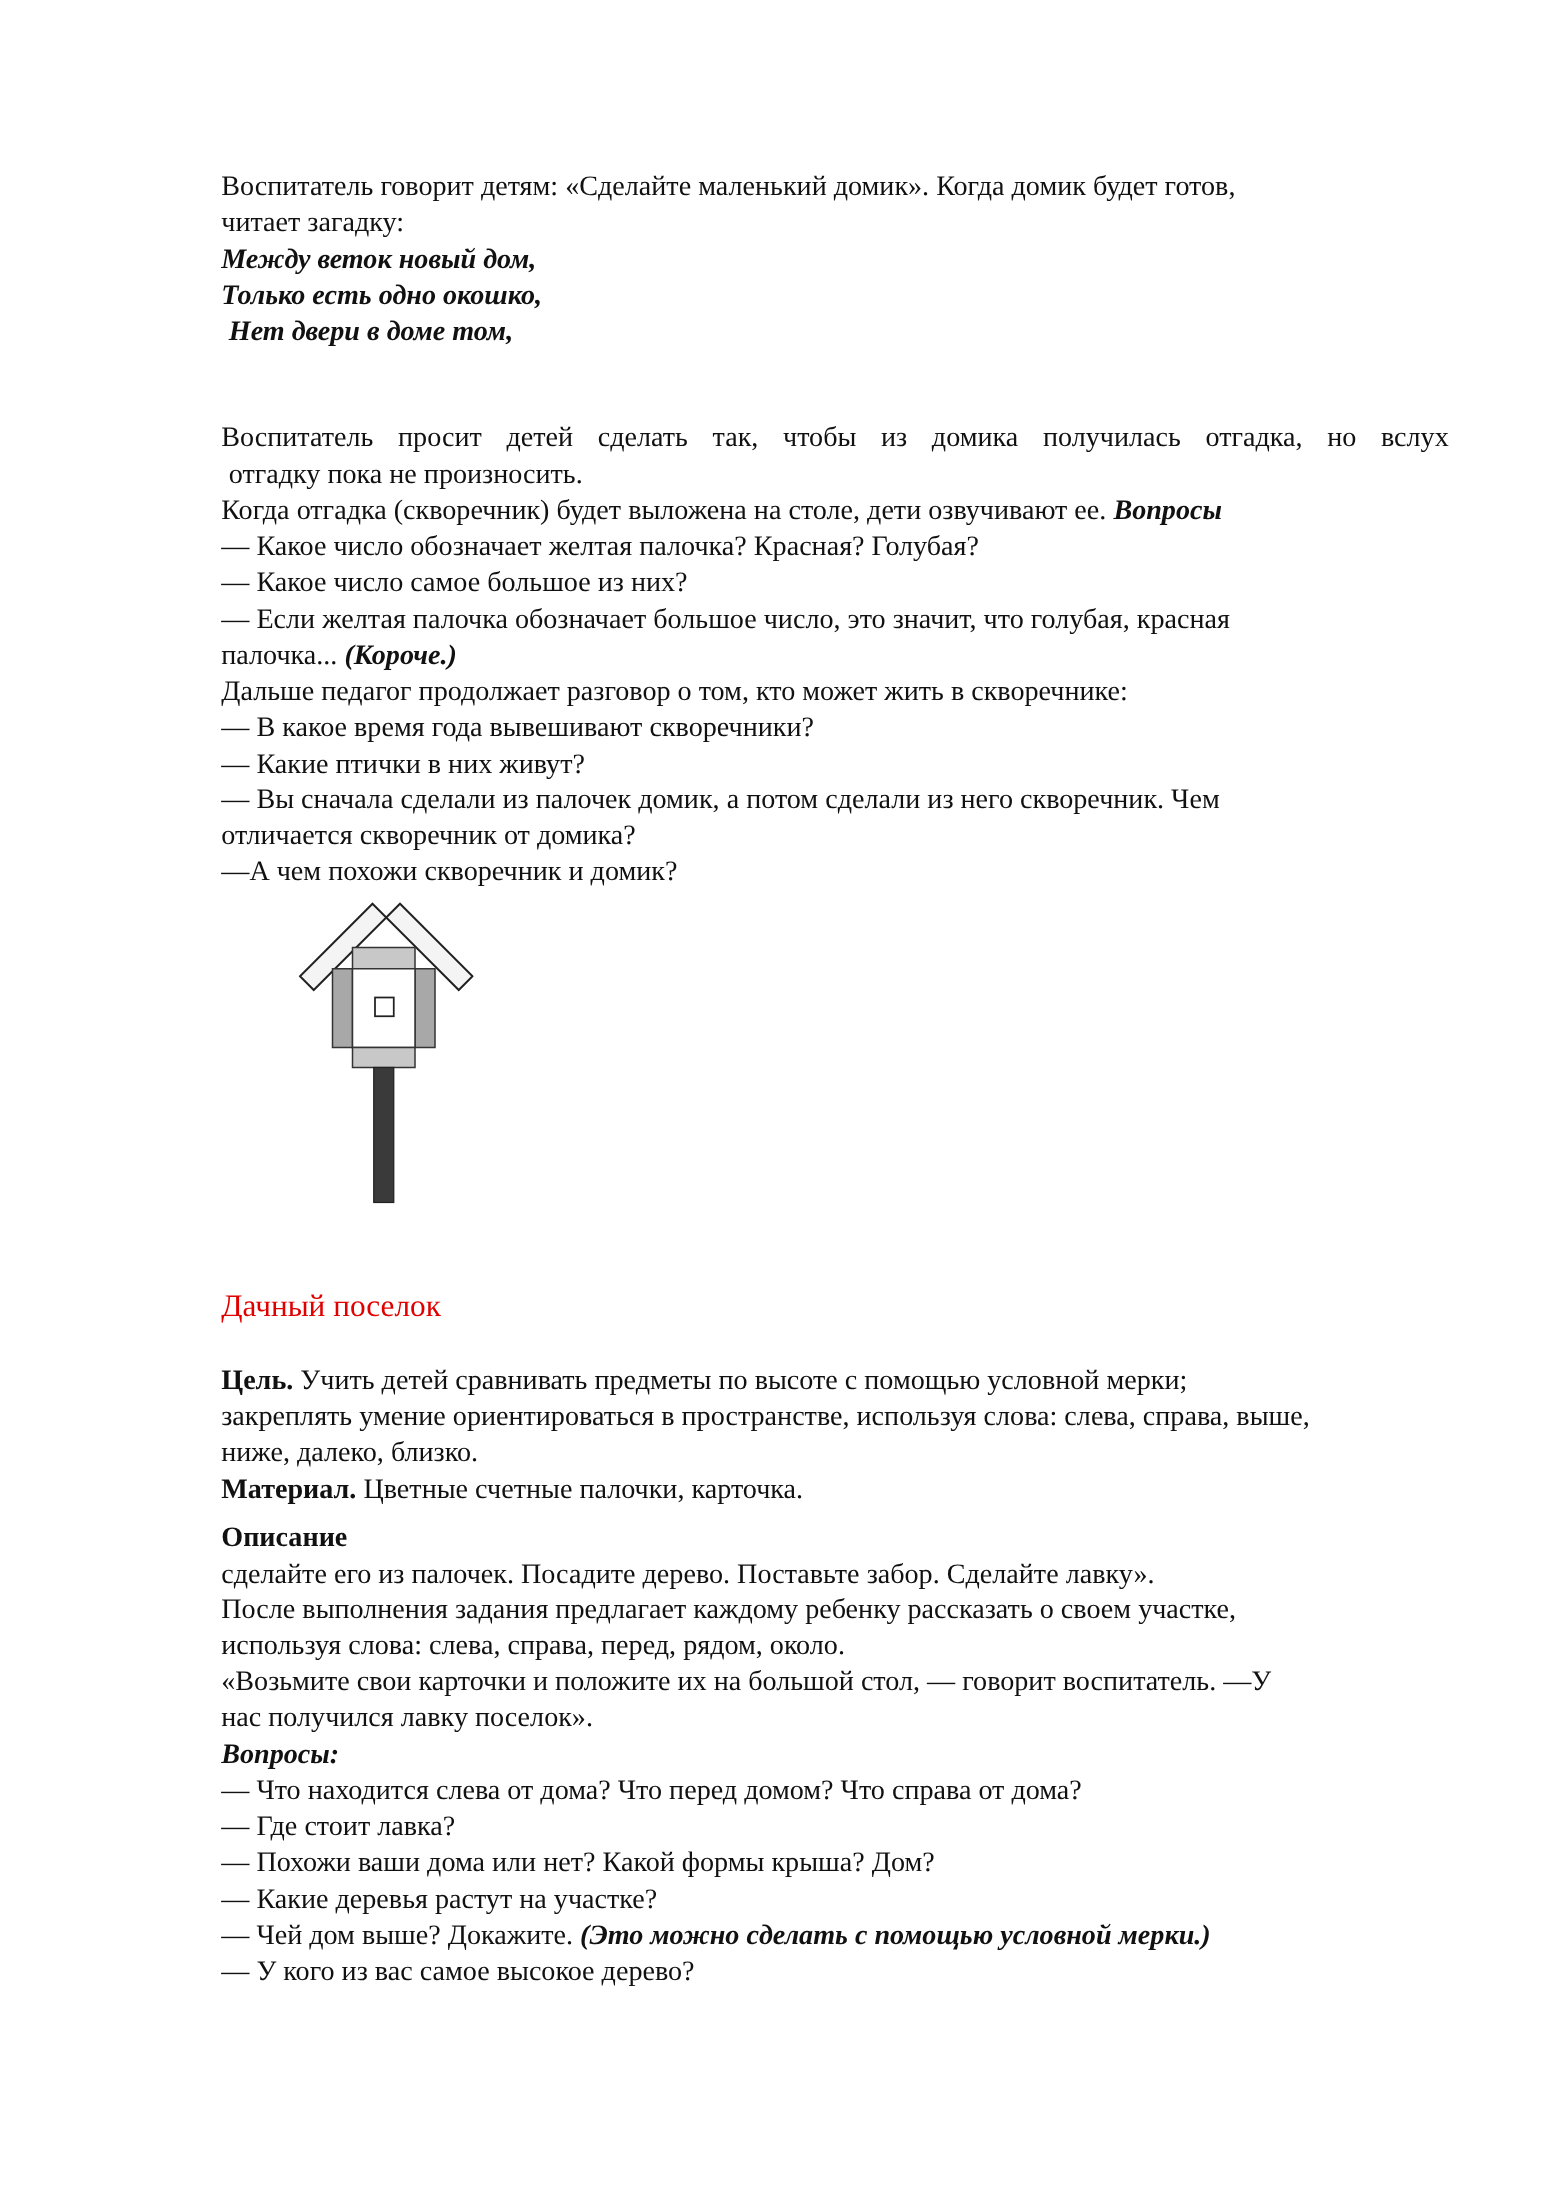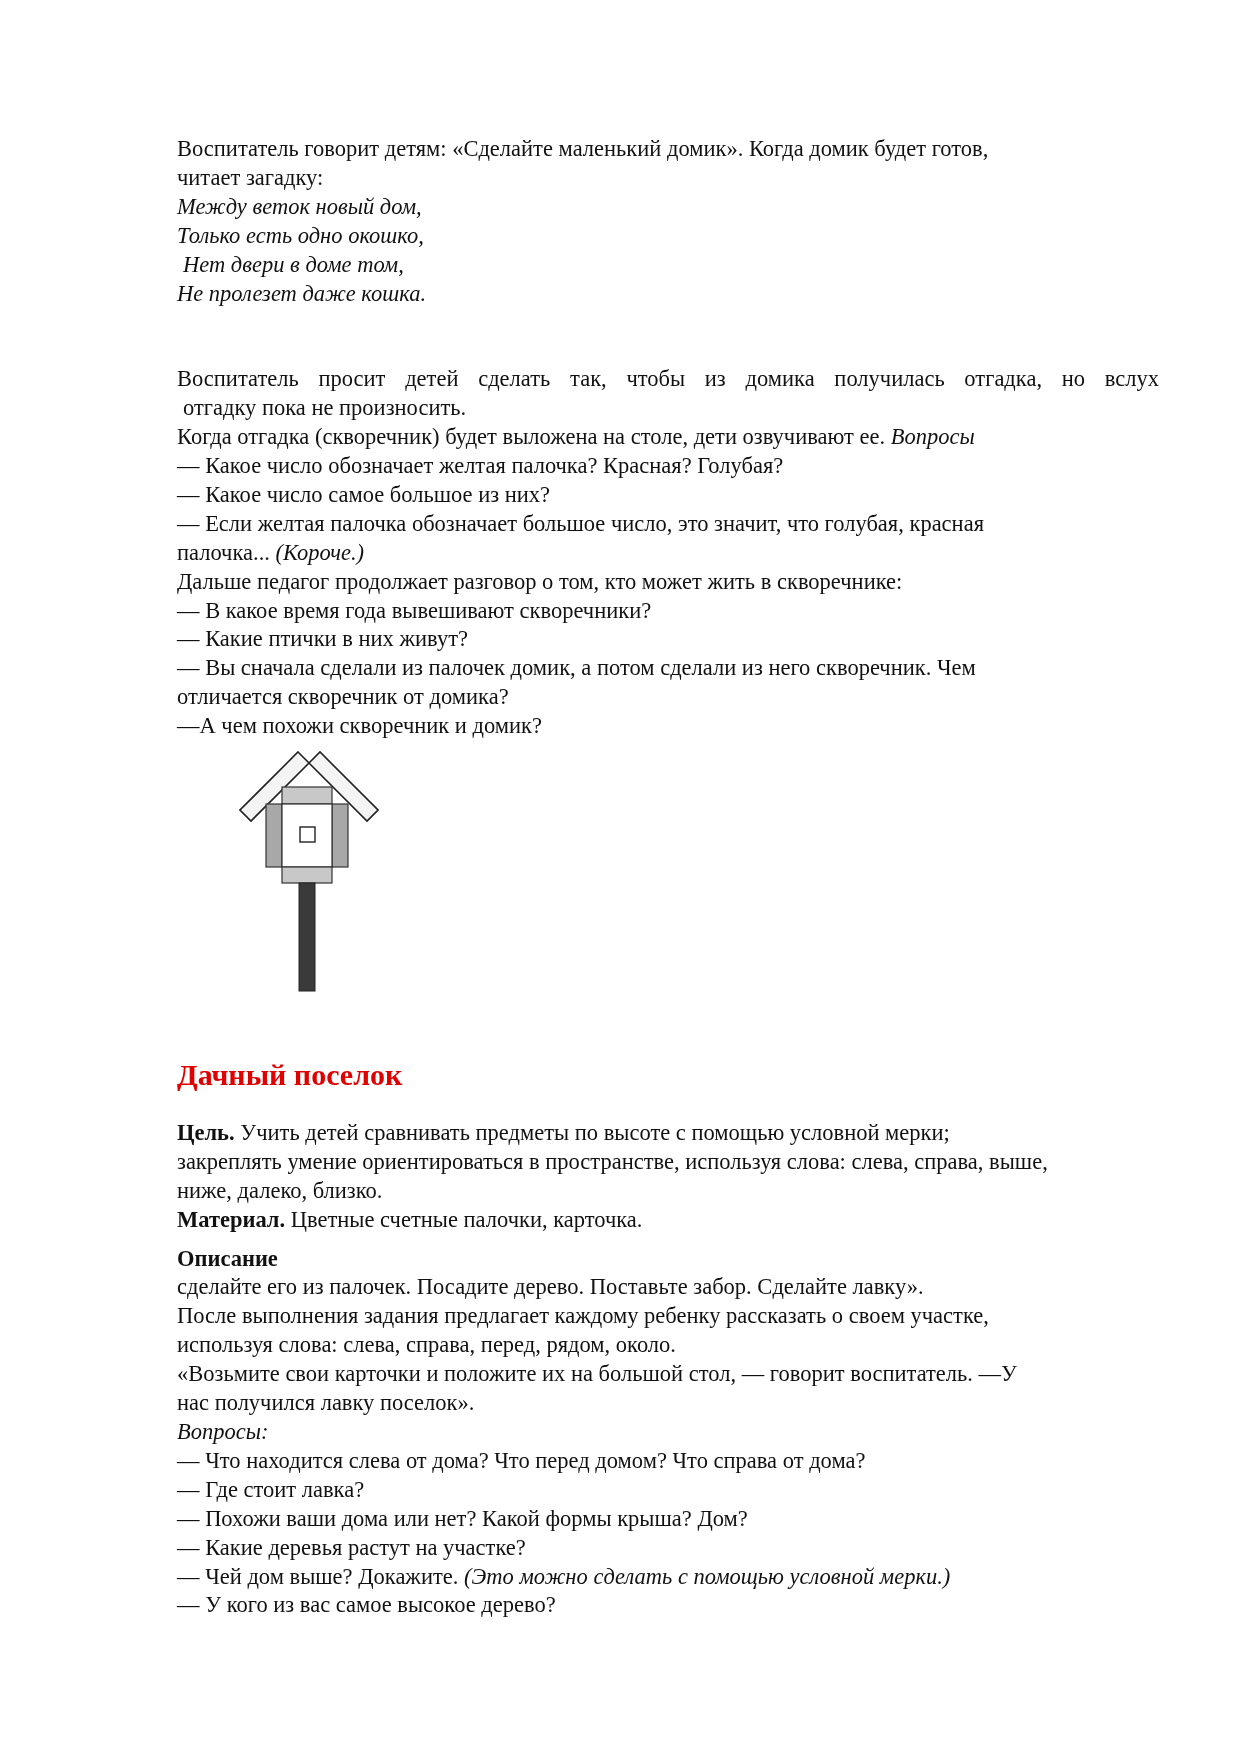--- a/index.html
+++ b/index.html
@@ -1,43 +1,42 @@
 <!DOCTYPE html>
 <html><head>
 <meta charset="utf-8">
 <style>
   html, body { margin: 0; padding: 0; background: #ffffff; }
   body { width: 1240px; height: 1754px; position: relative; overflow: hidden;
          font-family: "Liberation Serif", "DejaVu Serif", serif; color: #111; }
   .page { position: absolute; left: 177px; top: 135px; width: 982px;
           font-size: 22.5px; line-height: 28.9px; }
   p { margin: 0; }
-  .it { font-style: italic; }
+  .it { font-style: italic; font-weight: bold; }
   .b { font-weight: bold; }
   .indent1 { padding-left: 6px; }
   .justify { text-align: justify; text-align-last: justify; margin-top: 28px; }
   .gap { height: 28.9px; }
   .figure { position: relative; width: 982px; height: 320px; }
   .figure svg { position: absolute; left: 62px; top: 3px; }
-  .heading { color: #e00000; font-weight: bold; font-size: 30px; margin-top: 0; }
+  .heading { color: #e00000; font-weight: normal; font-size: 25px; margin-top: 0; }
   .spacer-sm { height: 10px; }
 </style>
 </head>
 <body>
 
 <div class="page">
 
   <p>Воспитатель говорит детям: «Сделайте маленький домик». Когда домик будет готов,</p>
   <p>читает загадку:</p>
 
   <div>
     <p class="it">Между веток новый дом,</p>
     <p class="it">Только есть одно окошко,</p>
     <p class="it indent1">Нет двери в доме том,</p>
-    <p class="it">Не пролезет даже кошка.</p>
   </div>
 
   <div class="gap"></div>
 
   <p class="justify">Воспитатель просит детей сделать так, чтобы из домика получилась отгадка, но вслух</p>
   <p class="indent1">отгадку пока не произносить.</p>
   <p>
     <span>Когда отгадка (скворечник) будет выложена на столе, дети озвучивают ее.</span>
     <span class="it">Вопросы</span>
   </p>

